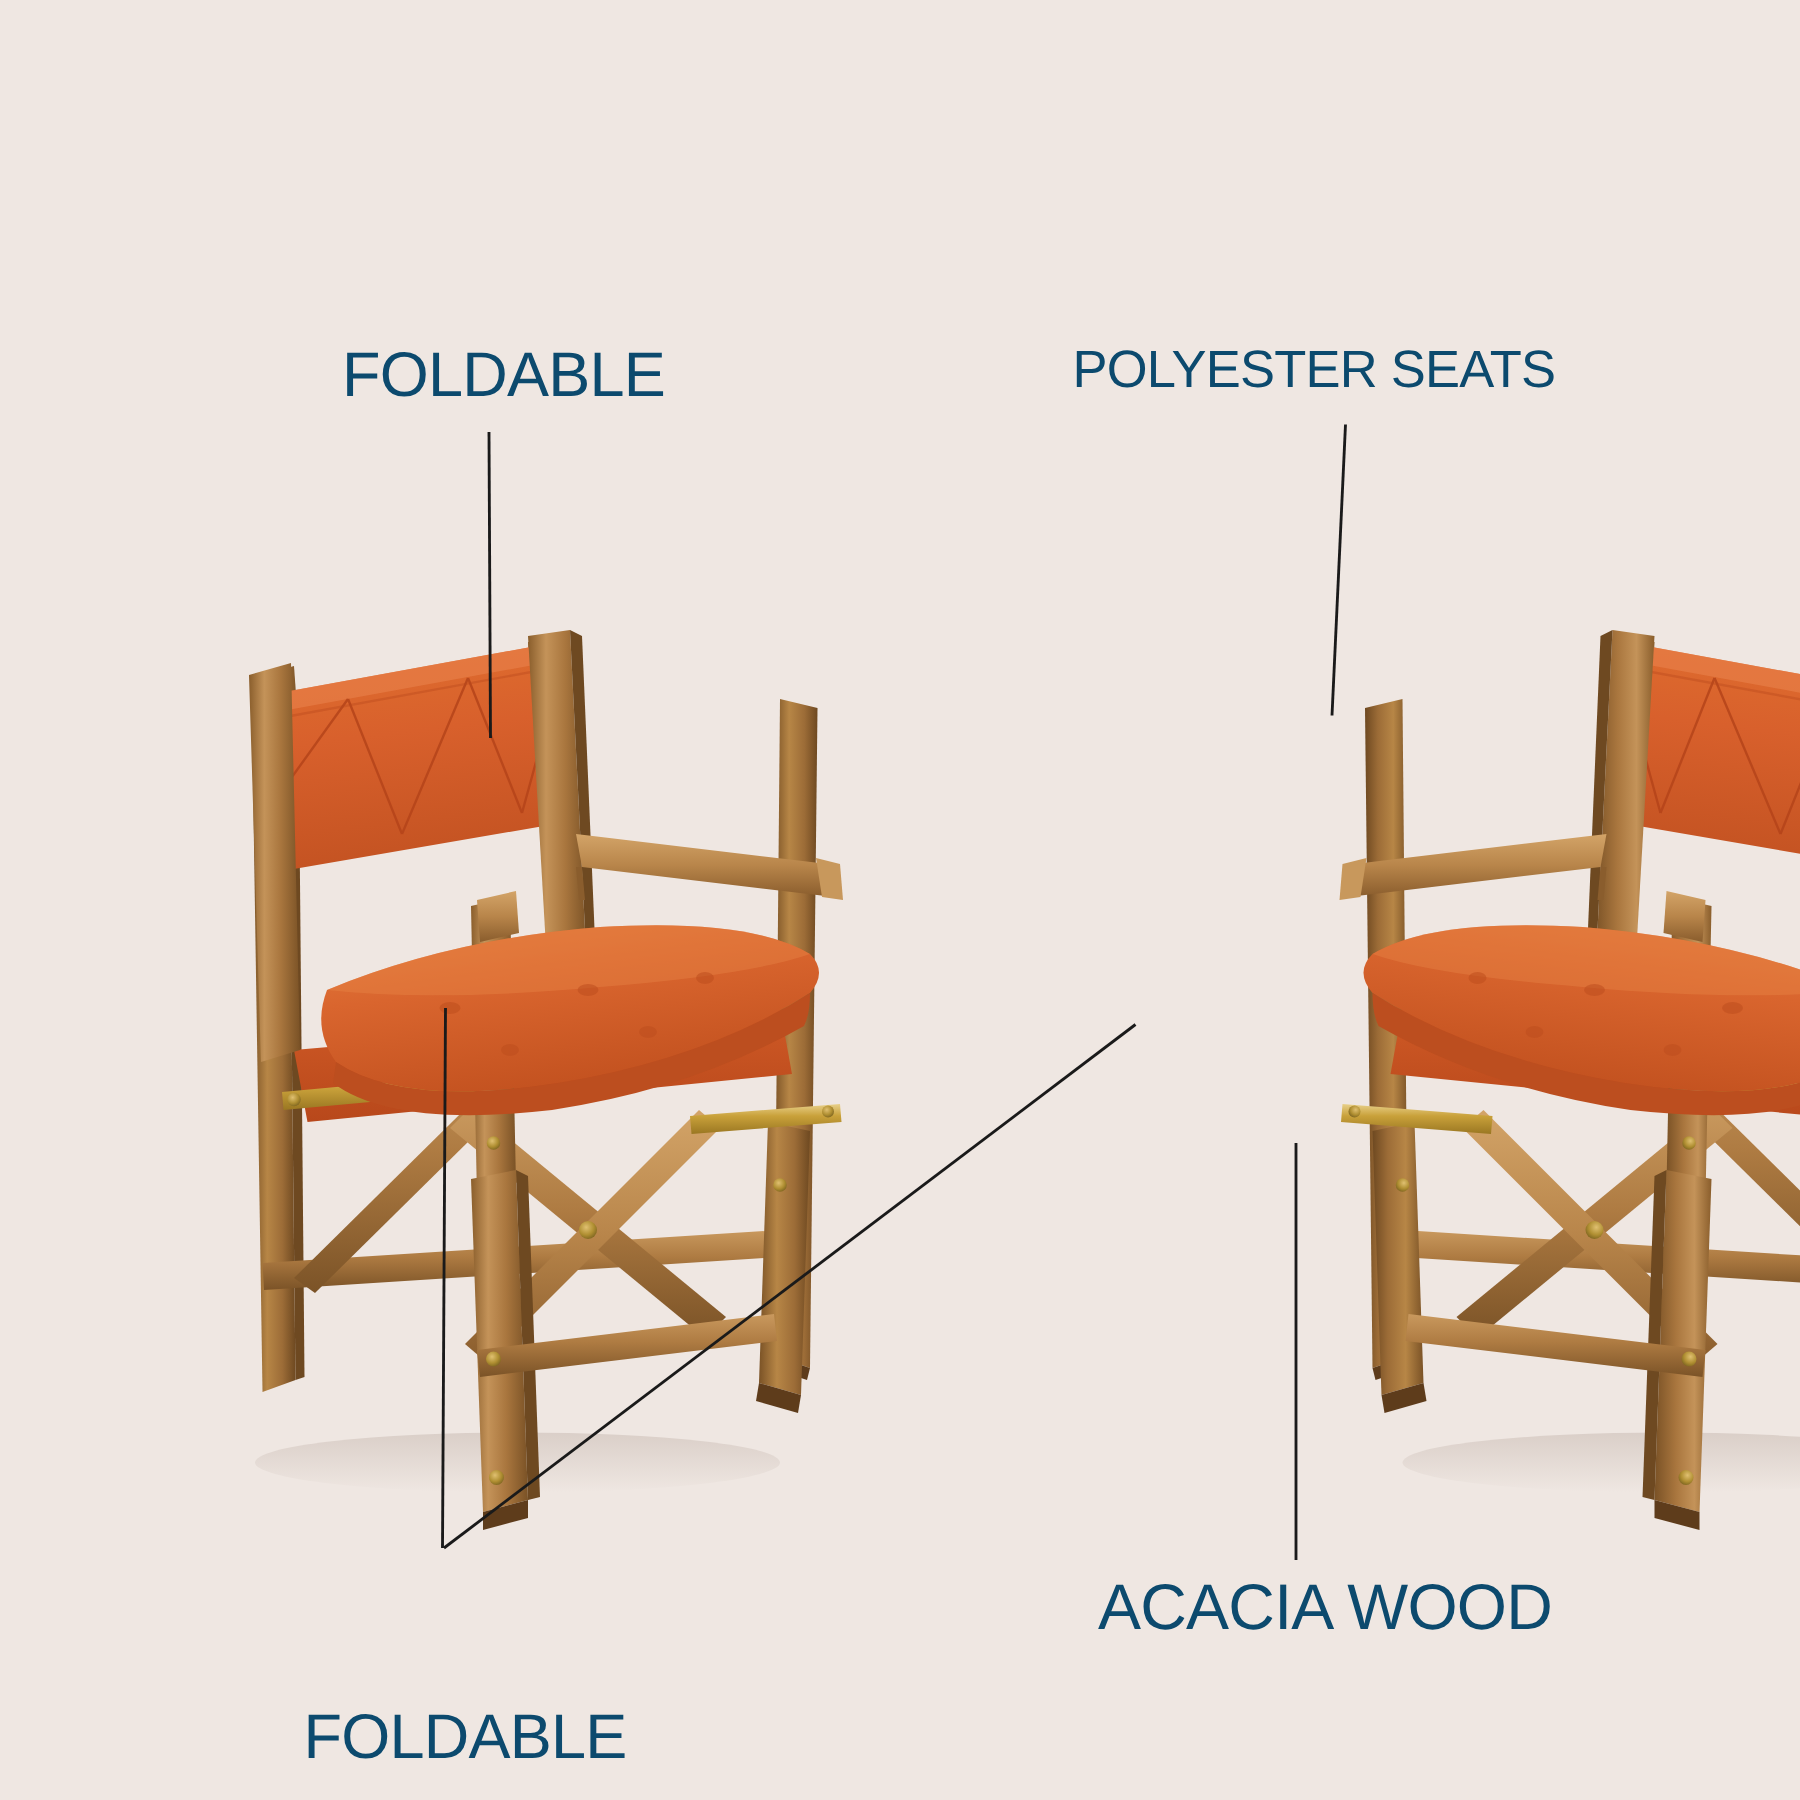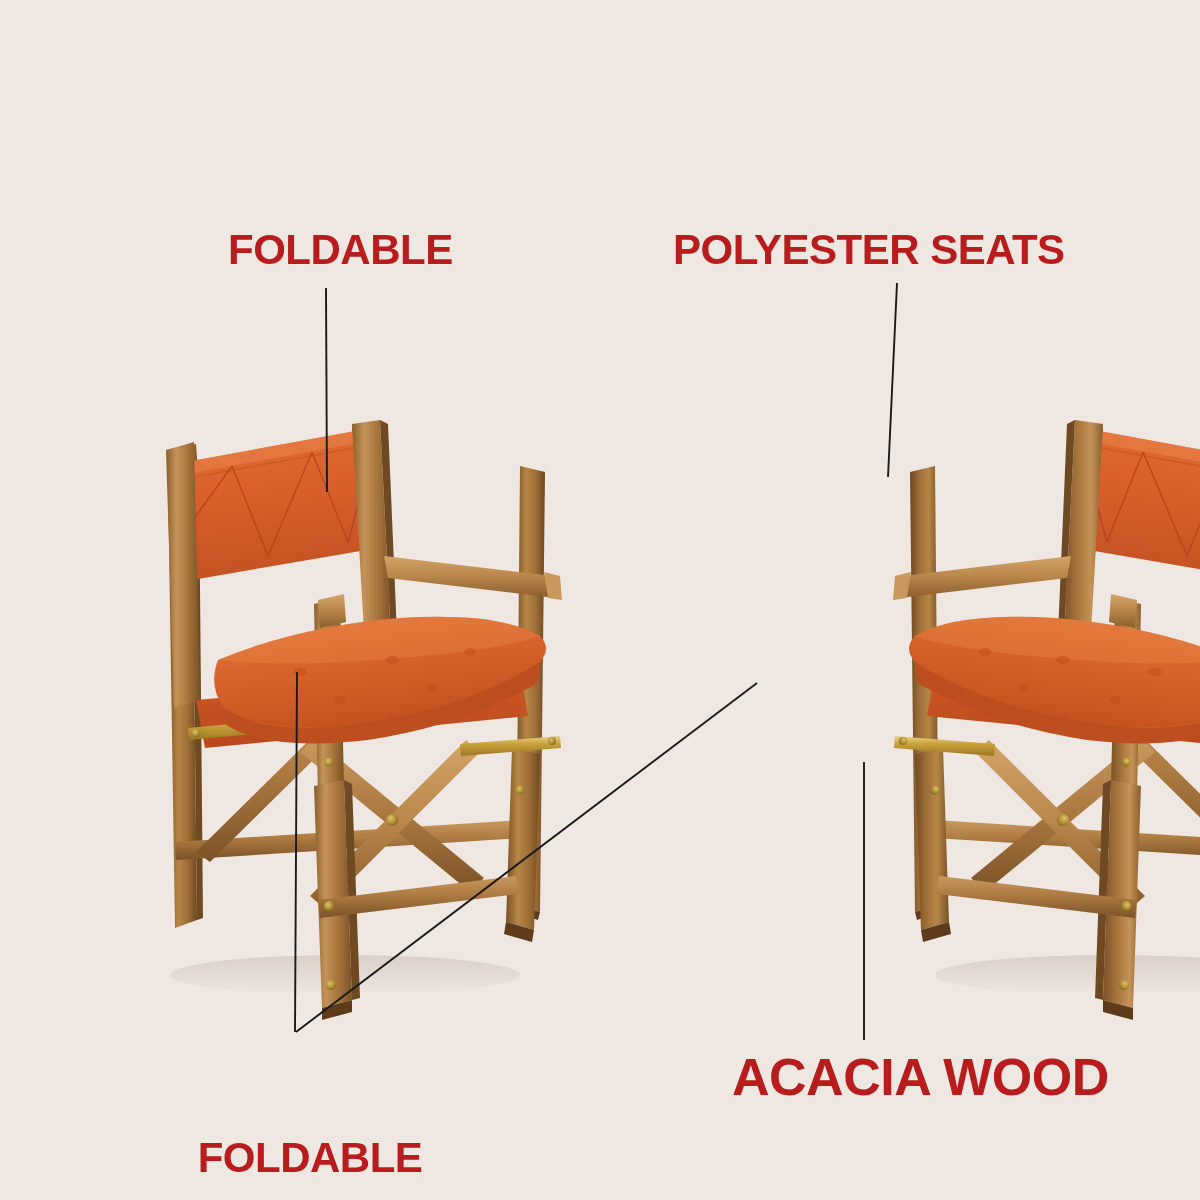--- a/index.html
+++ b/index.html
@@ -22,48 +22,48 @@
   }
   .scene-svg {
     position: absolute;
     top: 0;
     left: 0;
     width: 1200px;
     height: 1200px;
   }
   .callout {
     position: absolute;
-    color: #b91c1c;
+    color: #0c4a6e;
     font-family: "Liberation Sans", sans-serif;
-    font-weight: 700;
+    font-weight: 400;
     letter-spacing: -0.5px;
     white-space: pre;
     line-height: 1.06;
   }
   .callout-foldable {
     left: 228px;
     top: 228px;
     font-size: 42px;
   }
   .callout-polyester {
-    left: 673px;
+    left: 715px;
     top: 228px;
-    font-size: 42px;
+    font-size: 35px;
   }
   .callout-removable {
     left: 110px;
     top: 1047px;
     font-size: 42px;
     text-align: center;
     width: 400px;
   }
   .callout-acacia {
     left: 732px;
     top: 1050px;
-    font-size: 52px;
+    font-size: 43px;
   }
 </style>
 </head>
 <body style="background: rgb(239, 231, 226);">
 
 <div id="stage" style="background: rgb(239, 231, 226);">
 
   <div class="bg"></div>
 
   <svg class="scene-svg" viewBox="0 0 1200 1200">

